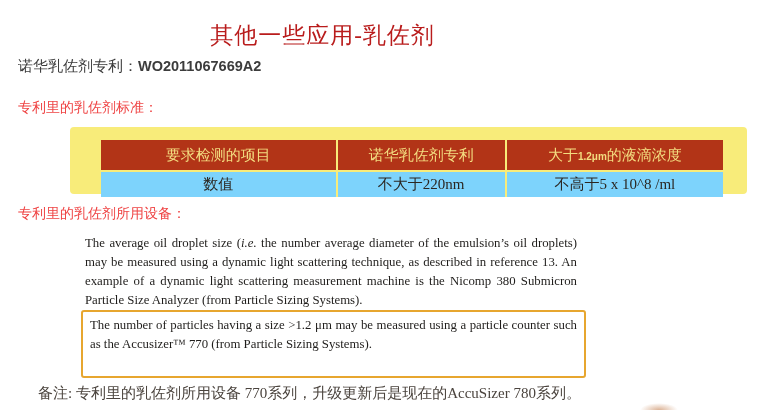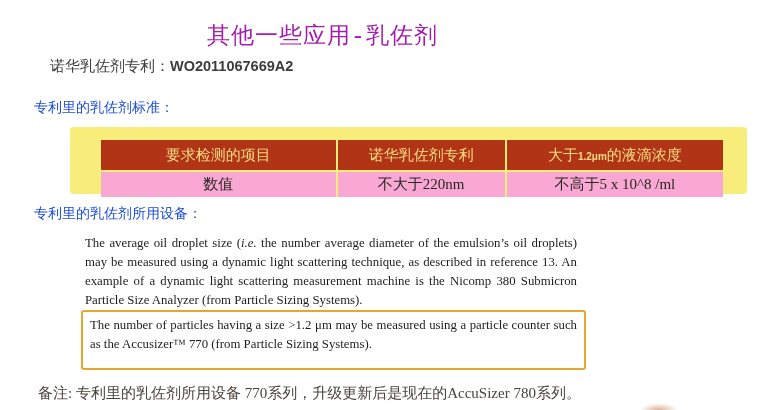--- a/index.html
+++ b/index.html
@@ -5,60 +5,60 @@
   html,body{margin:0;padding:0;}
   body{
     width:780px;height:410px;background:#ffffff;position:relative;
     overflow:hidden;font-family:"Liberation Serif","DejaVu Serif",serif;
     color:#3d3a37;
   }
   .abs{position:absolute;}
 
   .slide-title{
     left:0;top:20px;width:645px;text-align:center;
-    font-size:23px;letter-spacing:1px;color:#a21caf;font-family:Liberation Mono, monospace;
+    font-size:23px;letter-spacing:1px;color:#b91c1c;
   }
 
-  .patent-line{left:18px;top:57px;font-size:15px;color:#3c3c3c;margin-left:32px;}
+  .patent-line{left:18px;top:57px;font-size:15px;color:#3c3c3c;}
   .patent-line .num{font-weight:bold;font-family:"Liberation Sans","DejaVu Sans",sans-serif;font-size:14.5px;}
 
-  .section-label{left:34px;font-size:14px;color:#1d4ed8;}
+  .section-label{left:18px;font-size:14px;color:#ef4444;}
   .standards-label{top:99px;}
   .equipment-label{top:205px;}
 
   .highlight-band{
     left:70px;top:127px;width:677px;height:67px;
     background:#f8ec7a;border-radius:4px;
   }
   .std-table{
     position:absolute;left:31px;top:11px;width:622px;
     border-collapse:separate;border-spacing:0 2px;table-layout:fixed;
   }
   .std-table td{text-align:center;vertical-align:middle;overflow:hidden;}
   .std-table .hdr td{
     background:#b23417;color:#f3dd80;height:28px;font-size:15px;
     border-right:2px solid #f8ec7a;
   }
   .std-table .hdr td:last-child{border-right:none;}
   .std-table .val td{
-    background:#f9a8d4;color:#2b2722;height:23px;font-size:15px;
+    background:#7dd3fc;color:#2b2722;height:23px;font-size:15px;
     border-right:2px solid #f8ec7a;
     margin-left:43px;
   }
   .std-table .val td:last-child{border-right:none;text-align:center;}
   .latin-bold{font-weight:bold;font-family:"Liberation Sans","DejaVu Sans",sans-serif;font-size:10px;}
 
   .para1{
     left:85px;top:234px;width:492px;font-size:12.8px;line-height:19px;
     text-align:justify;color:#1f1d1b;
   }
   .gold-box{
     left:81px;top:310px;width:487px;
     border:2px solid #e7a62f;border-radius:3px;
-    padding:4px 7px 14px 7px;
+    padding:4px 7px 22px 7px;
     font-size:12.8px;line-height:19px;text-align:justify;color:#1f1d1b;
     background:#ffffff;
   }
 
   .note-line{left:38px;top:384px;font-size:15px;color:#4a433d;}
 
   .bottom-shape{
     left:640px;top:403px;width:38px;height:14px;border-radius:50%;
     background:radial-gradient(ellipse at center,#cf9871 0%,rgba(207,152,113,0) 70%);
     opacity:.75;

